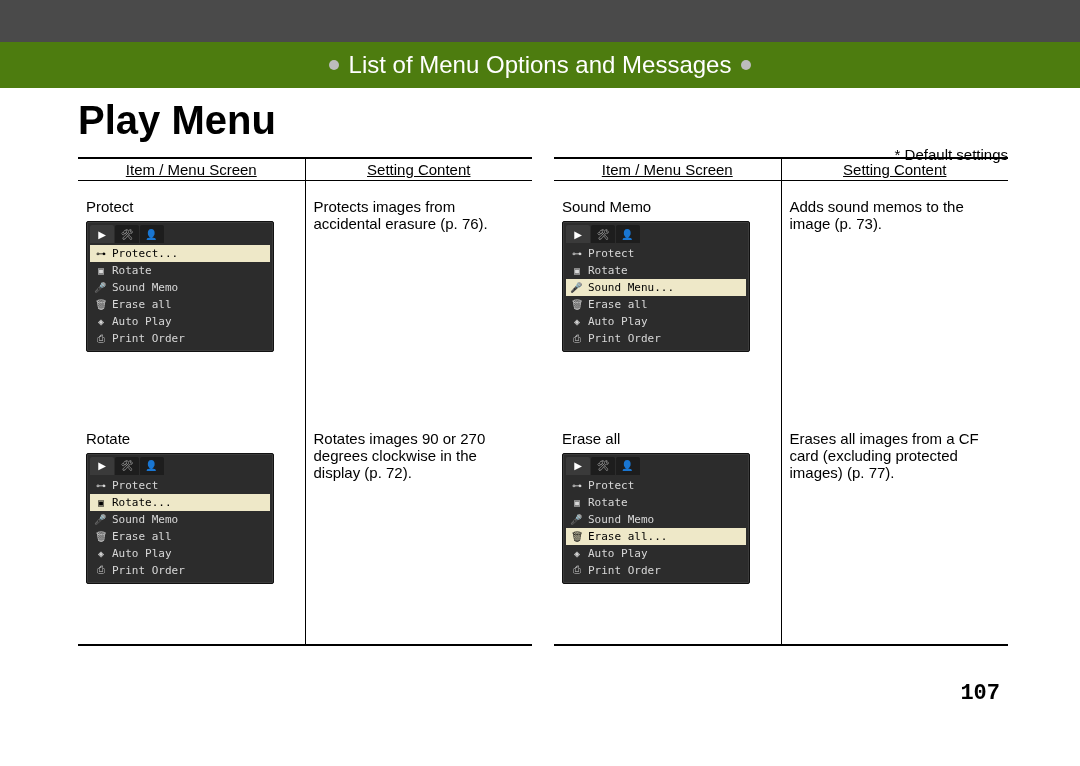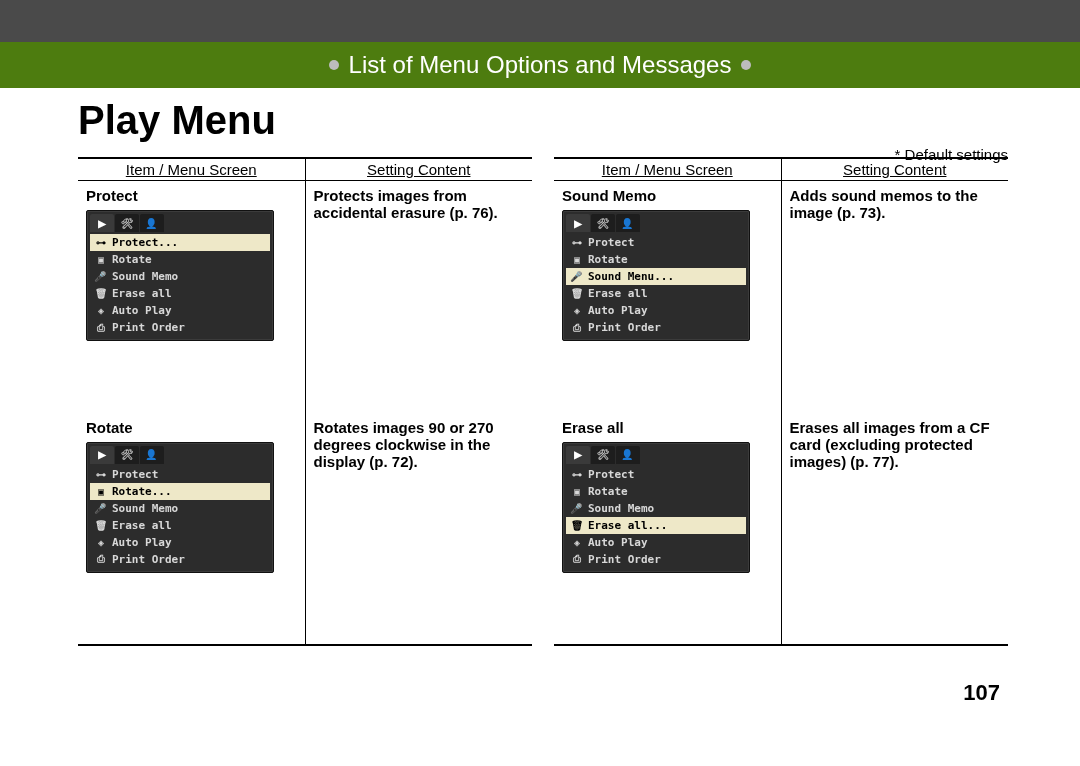--- a/index.html
+++ b/index.html
@@ -10,36 +10,36 @@
   .dot { width: 10px; height: 10px; border-radius: 50%; background: #bcbcbc; display: inline-block; }
   .page { padding: 0 72px 0 78px; position: relative; }
   .h1 { font-size: 40px; font-weight: 700; margin-top: 10px; }
   .default-note { position: absolute; right: 72px; top: 48px; font-size: 15px; }
   .tables { display: flex; gap: 22px; margin-top: 14px; }
   .col { flex: 1; }
   table { width: 100%; border-collapse: collapse; }
   thead tr { border-top: 2px solid #000; border-bottom: 1px solid #000; }
   th { font-weight: 400; text-align: center; font-size: 15px; padding: 2px 4px; text-decoration: underline; }
   th:first-child { border-right: 1px solid #000; width: 50%; }
-  td { font-size: 15px; vertical-align: top; padding: 6px 8px 6px 8px; height: 232px; font-weight: bold; }
+  td { font-size: 15px; vertical-align: top; padding: 17px 8px 6px 8px; height: 232px; }
   td:first-child { border-right: 1px solid #000; width: 50%; }
   tbody { border-bottom: 2px solid #000; }
   .item-name { margin-bottom: 6px; display: block; }
 
   
   .lcd { width: 188px; background: #2c2c2c; border: 1px solid #111; border-radius: 2px; padding: 3px 3px 4px 3px; margin-top: 2px; box-shadow: inset 0 0 0 1px #3b3b3b; }
   .lcd .tabs { display: flex; height: 18px; gap: 1px; margin-bottom: 2px; }
   .lcd .tab { flex: 0 0 24px; background: #1d1d1d; color: #bcbcbc; font-size: 10px; display: flex; align-items: center; justify-content: center; border-radius: 2px 2px 0 0; }
   .lcd .tab.active { background: #3a3a3a; color: #fff; }
   .lcd .row { display: flex; align-items: center; height: 17px; padding: 0 4px; color: #d8d8d8; font-family: "Lucida Console", Monaco, monospace; font-size: 11px; white-space: nowrap; }
   .lcd .row .ico { width: 14px; display: inline-block; text-align: center; margin-right: 4px; font-size: 10px; }
   .lcd .row.hl { background: #eee8c8; color: #000; }
   .lcd .row.hl .ico { color: #000; }
 
-  .page-num { position: absolute; right: 80px; bottom: -6px; font-size: 22px; font-weight: 700; }
+  .page-num { position: absolute; right: 80px; bottom: -6px; font-size: 22px; font-weight: 700; font-family: Liberation Mono, monospace; }
   .footer-area { height: 54px; position: relative; }
 </style>
 </head>
 <body>
 
 <div class="top-band"></div>
 
 <div class="chapter-band">
   <div class="inner">
     <span class="dot"></span>

